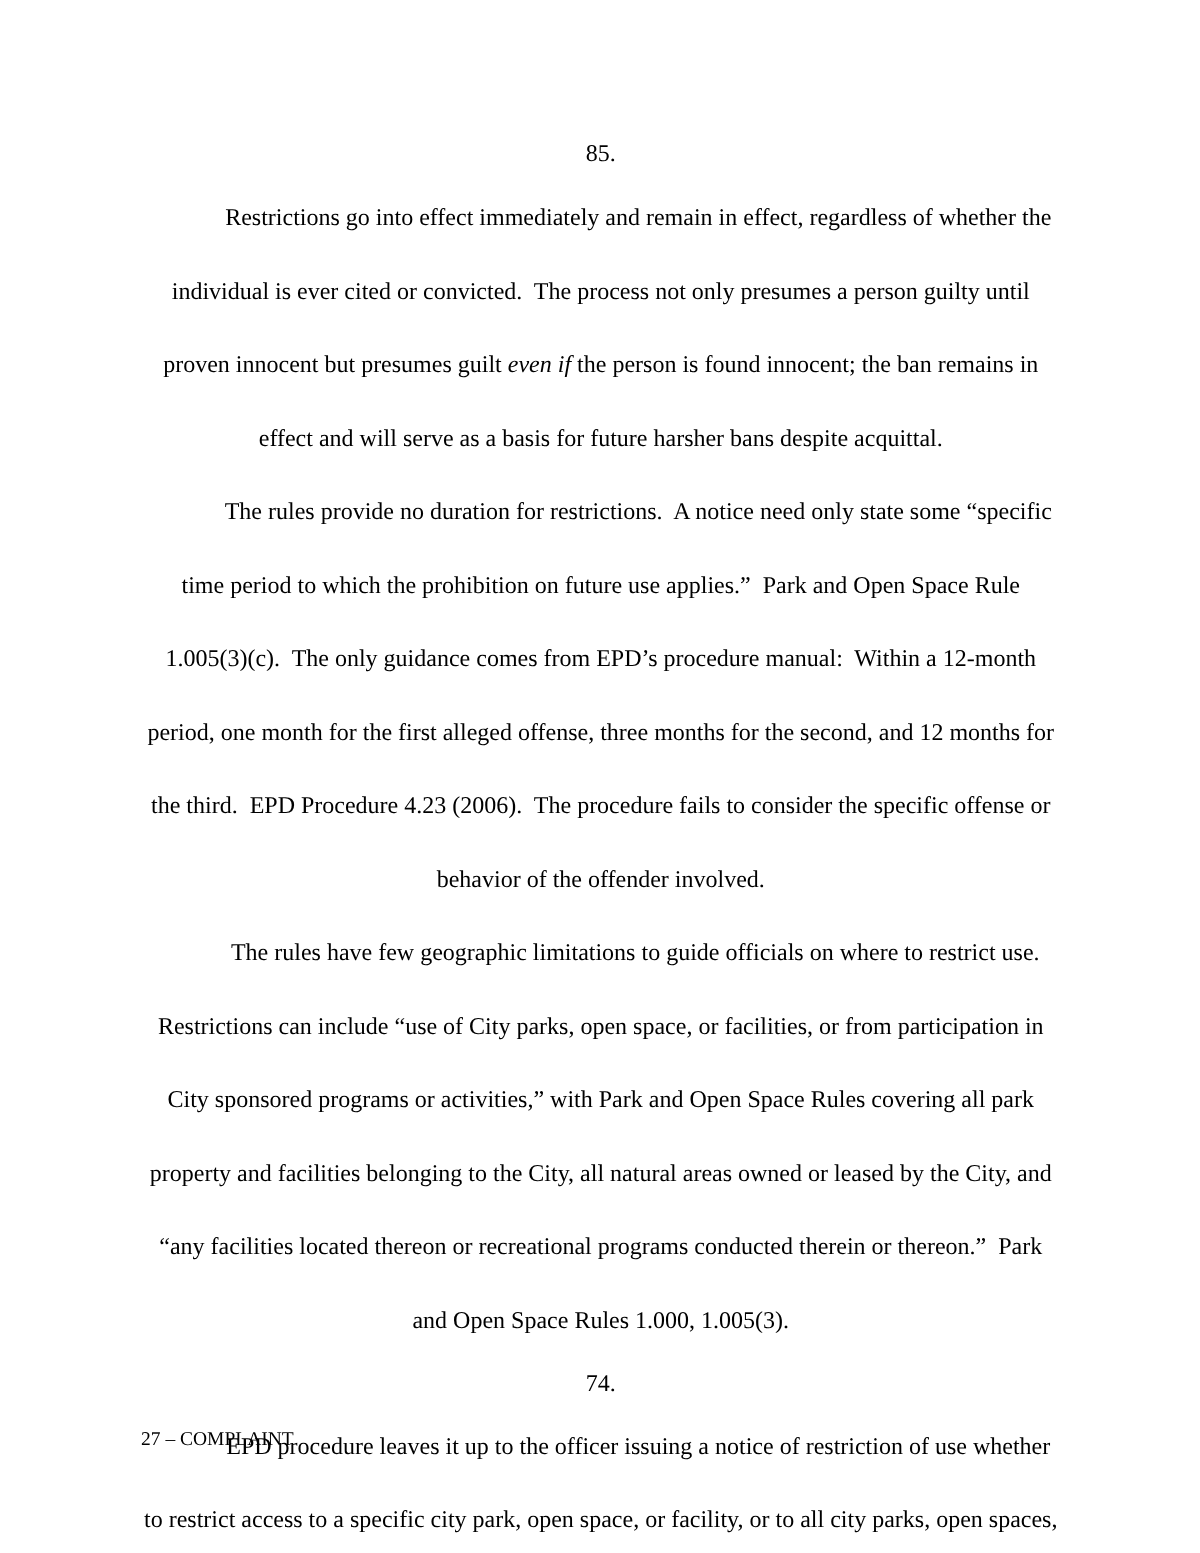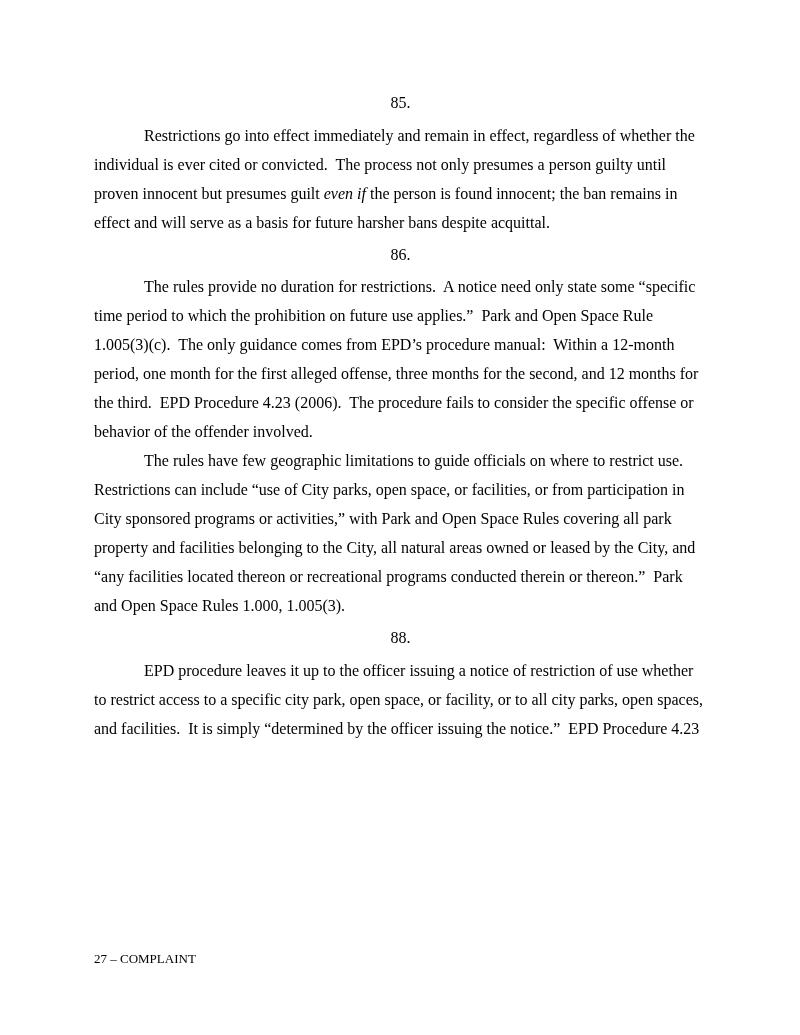--- a/index.html
+++ b/index.html
@@ -23,41 +23,40 @@
     left: 94px;
     width: 613px;
   }
   .para-number {
     text-align: center;
     line-height: 35.5px;
   }
   .para-body {
     margin: 0;
     text-indent: 50px;
-    line-height: 29px;
-    text-align: left;
+    line-height: 49px;
+    text-align: center;
   }
   .para-body em {
     font-style: italic;
   }
   .footer {
     position: absolute;
     left: 94px;
     top: 949px;
     line-height: 20px;
     font-size: 13px;
   }
 </style>
 </head>
 <body>
 
 <div class="page">
   <div class="content" id="paragraphs">
       <div class="para-number">85.</div>
       <p class="para-body"><span>Restrictions go into effect immediately and remain in effect, regardless of whether the individual is ever cited or convicted.&nbsp; The process not only presumes a person guilty until proven innocent but presumes guilt </span><em>even if</em><span> the person is found innocent; the ban remains in effect and will serve as a basis for future harsher bans despite acquittal.</span></p>
-      <div class="para-number">86.</div>
       <p class="para-body"><span>The rules provide no duration for restrictions.&nbsp; A notice need only state some “specific time period to which the prohibition on future use applies.”&nbsp; Park and Open Space Rule 1.005(3)(c).&nbsp; The only guidance comes from EPD’s procedure manual:&nbsp; Within a 12-month period, one month for the first alleged offense, three months for the second, and 12 months for the third.&nbsp; EPD Procedure 4.23 (2006).&nbsp; The procedure fails to consider the specific offense or behavior of the offender involved.</span></p>
       <p class="para-body"><span>The rules have few geographic limitations to guide officials on where to restrict use.&nbsp; Restrictions can include “use of City parks, open space, or facilities, or from participation in City sponsored programs or activities,” with Park and Open Space Rules covering all park property and facilities belonging to the City, all natural areas owned or leased by the City, and “any facilities located thereon or recreational programs conducted therein or thereon.”&nbsp; Park and Open Space Rules 1.000, 1.005(3).</span></p>
-      <div class="para-number">88.</div>
+      <div class="para-number">74.</div>
       <p class="para-body"><span>EPD procedure leaves it up to the officer issuing a notice of restriction of use whether to restrict access to a specific city park, open space, or facility, or to all city parks, open spaces, and facilities.&nbsp; It is simply “determined by the officer issuing the notice.”&nbsp; EPD Procedure 4.23</span></p>
     </div>
   <div class="footer">27 – COMPLAINT</div>
 </div>
 
 </body></html>

